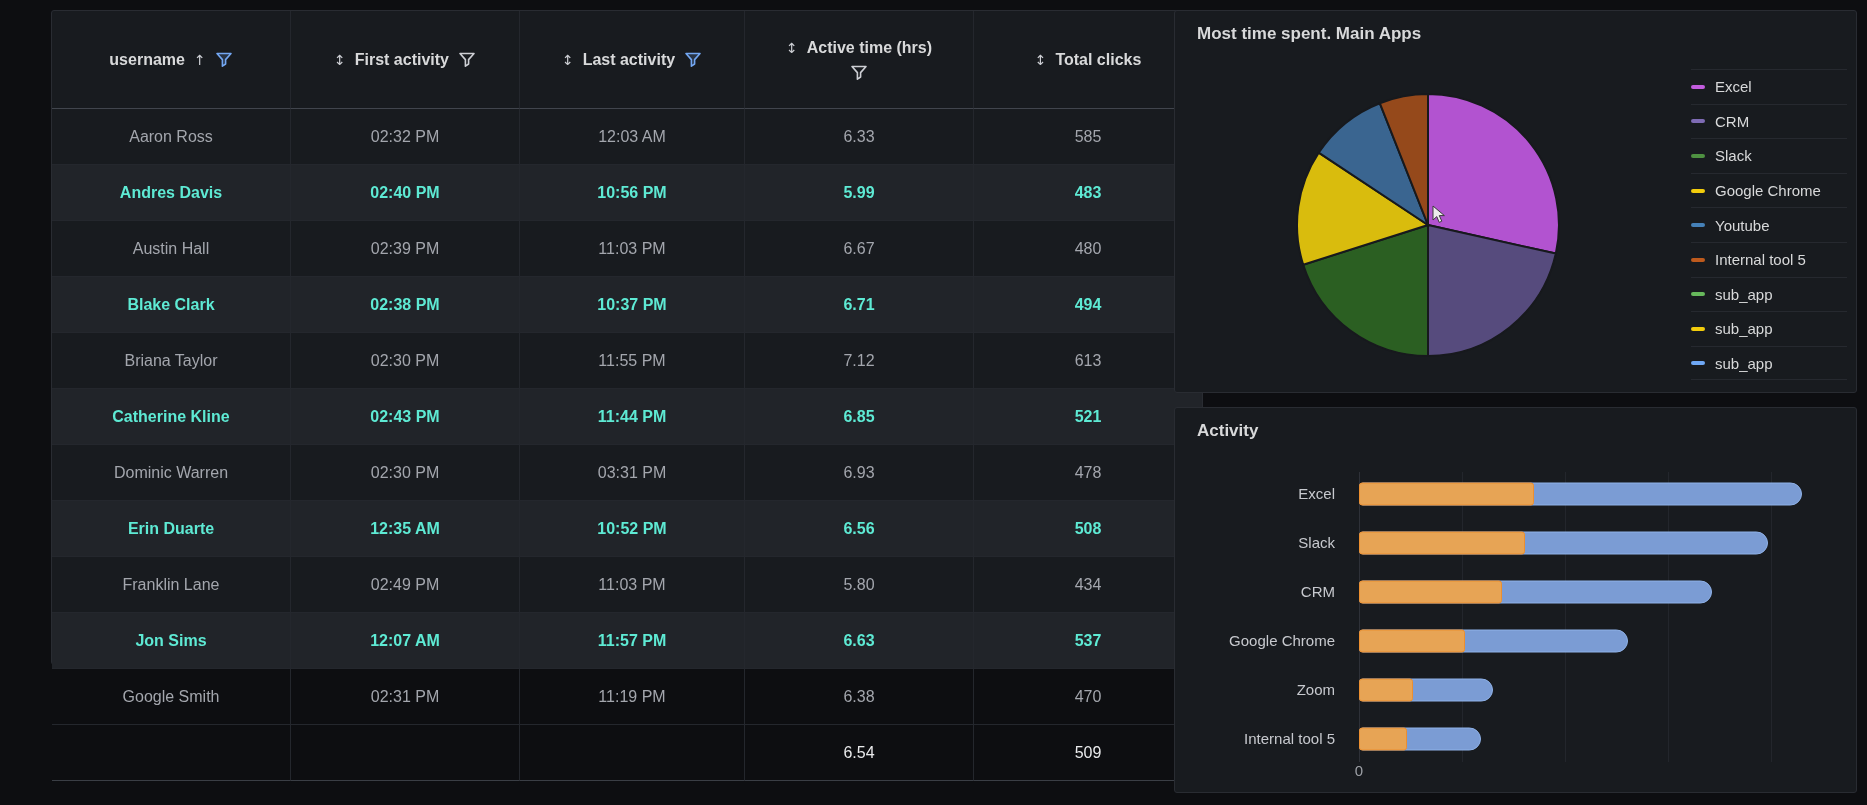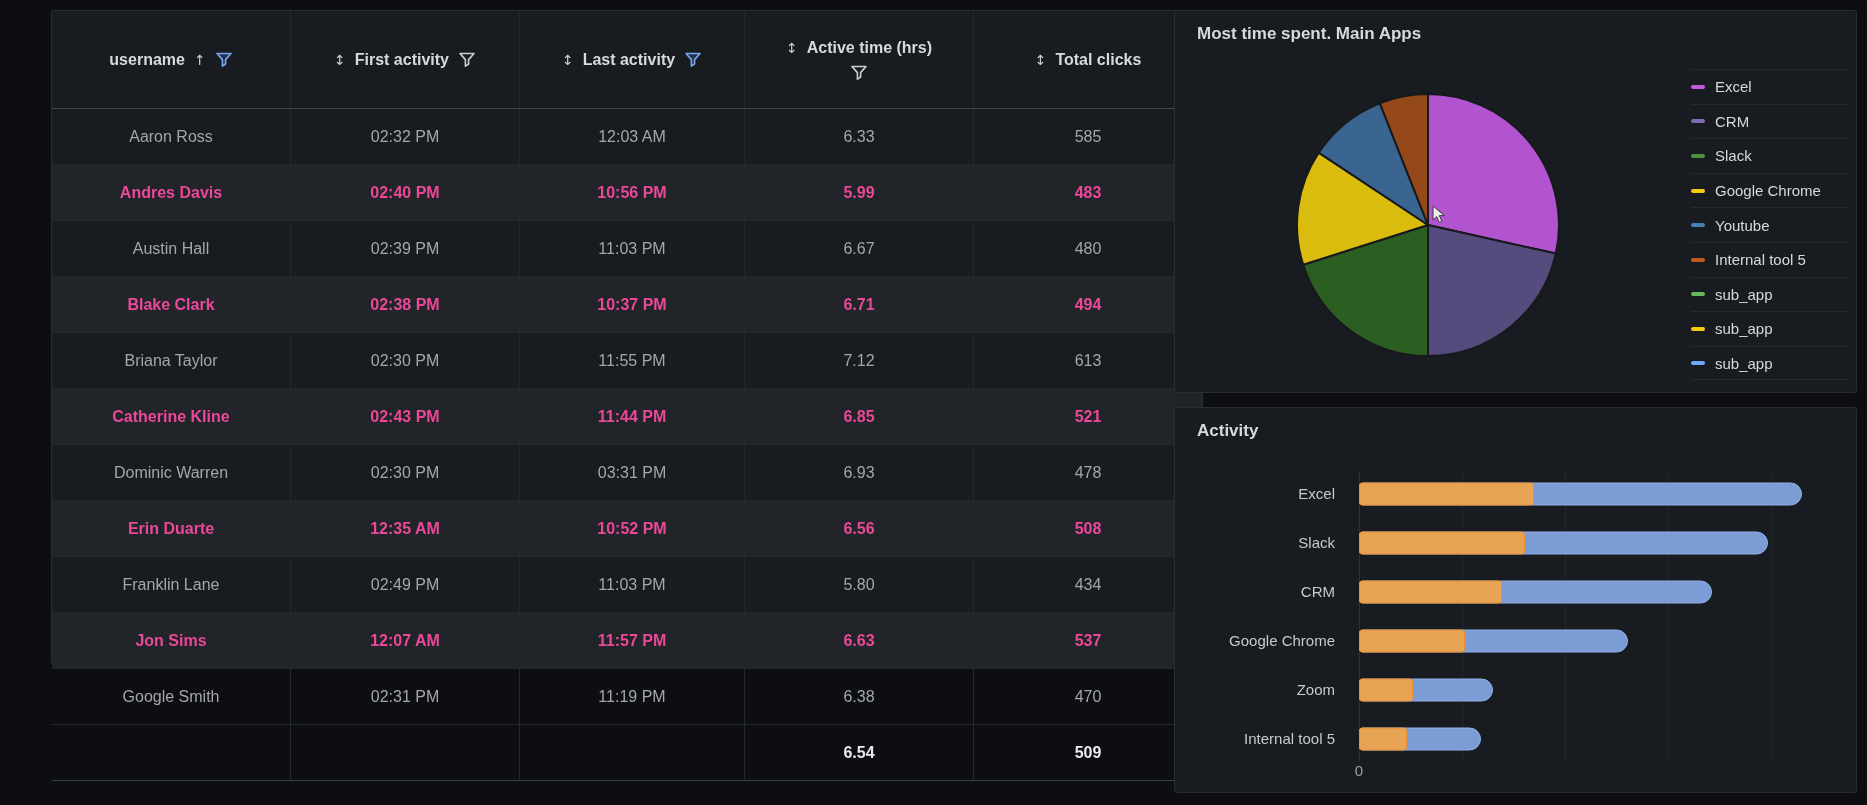--- a/index.html
+++ b/index.html
@@ -12,22 +12,22 @@
   .tr{display:grid;grid-template-columns:239px 229px 225px 229px auto;}
   .th{height:98px;display:flex;flex-direction:column;align-items:center;justify-content:center;gap:7px;
       border-bottom:1px solid #41454D;border-right:1px solid #24272D;box-sizing:border-box;
       font-size:16px;font-weight:700;color:#D8D9DA;cursor:pointer;}
   .th:last-child,.td:last-child{border-right:none;}
   .th-line{display:flex;align-items:center;gap:9px;}
   .sort{font-family:"DejaVu Sans",sans-serif;font-size:14px;color:#CDCFD4;font-weight:400;}
   .td{height:56px;display:flex;align-items:center;justify-content:center;font-size:16px;
       border-bottom:1px solid #24272D;border-right:1px solid #24272D;box-sizing:border-box;}
   .row-odd .td{color:#A3A6AD;font-weight:400;background:transparent;}
-  .row-even .td{color:#ec4899;font-weight:700;background:#212429;}
-  .tfoot .td{color:#E9EAEC;font-weight:700;border-bottom:1px solid #3A3E45;}
+  .row-even .td{color:#5eead4;font-weight:700;background:#212429;}
+  .tfoot .td{color:#E9EAEC;font-weight:400;border-bottom:1px solid #3A3E45;}
   .funnel{flex:0 0 auto;}
 
   
   #pie-panel{left:1174px;top:10px;width:683px;height:383px;}
   .panel-title{position:absolute;left:22px;top:13px;margin:0;font-size:17px;font-weight:700;color:#D8D9DA;}
   #pie-svg{position:absolute;left:0;top:0;}
   #pie-legend{position:absolute;left:516px;top:58px;width:156px;margin:0;padding:0;list-style:none;}
   .legend-item{display:flex;align-items:center;gap:10px;height:34.6px;border-top:1px solid #26292F;
                box-sizing:border-box;cursor:pointer;}
   .legend-item:last-child{border-bottom:1px solid #26292F;}

